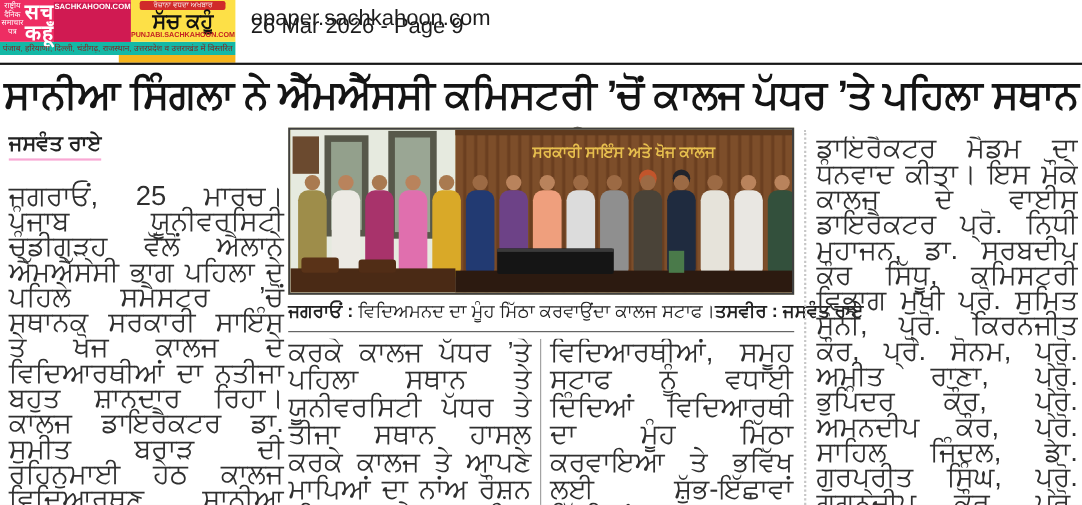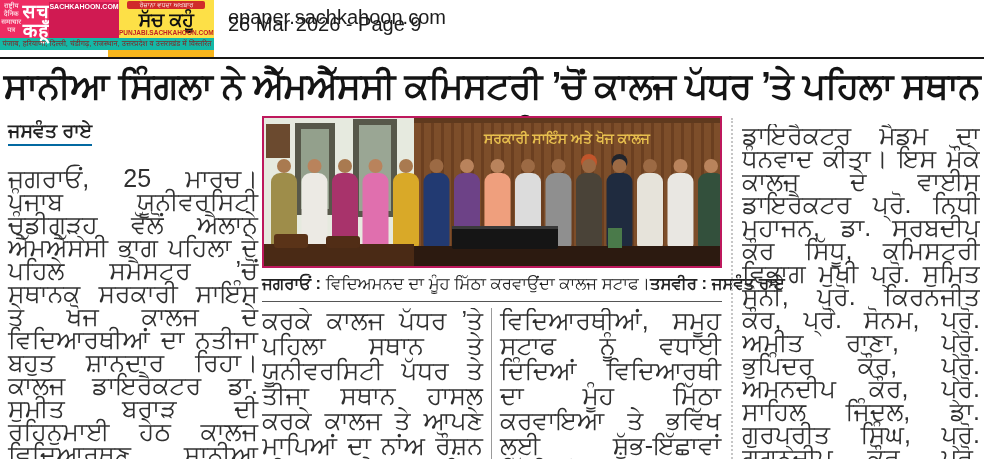--- a/index.html
+++ b/index.html
@@ -35,25 +35,25 @@
   #header-divider { position:absolute; left:0; top:57px; width:984px; height:2px; background:#161616; }
   
   #headline {
     position:absolute; left:0; top:62px; width:984px; text-align:center;
     font-size:36px; font-weight:800; color:#141414; letter-spacing:-0.5px; line-height:48px;
   }
   
   .bodytext { font-size:25px; line-height:23px; text-align:justify; color:#303030; }
   #col-left { position:absolute; left:8px; top:120px; width:250px; }
   #byline { display:inline-block; font-size:19px; font-weight:bold; color:#222;
-            border-bottom:2px solid #0369a1; padding-bottom:2px; }
+            border-bottom:2px solid #f9a8d4; padding-bottom:2px; }
   #col-left p { margin-top:21px; }
   
   #photo-frame { position:absolute; left:262px; top:116px; width:460px; height:152px;
-                 border:2px solid #be185d; background:#fef9c3; }
+                 border:2px solid #404040; background:#fef9c3; }
   #photo-frame svg { display:block; }
   
   #caption { position:absolute; left:262px; top:274px; width:460px; font-size:16.5px;
              display:flex; justify-content:space-between; white-space:nowrap; color:#222; }
   #caption .loc, #caption .credit { font-weight:bold; }
   #caption-rule { position:absolute; left:262px; top:301px; width:460px; height:1px; background:#555; }
   
   #mid-cols { position:absolute; left:262px; top:308px; width:460px; height:151px;
               display:flex; overflow:hidden; }
   .midcol { width:221px; line-height:25px; }

